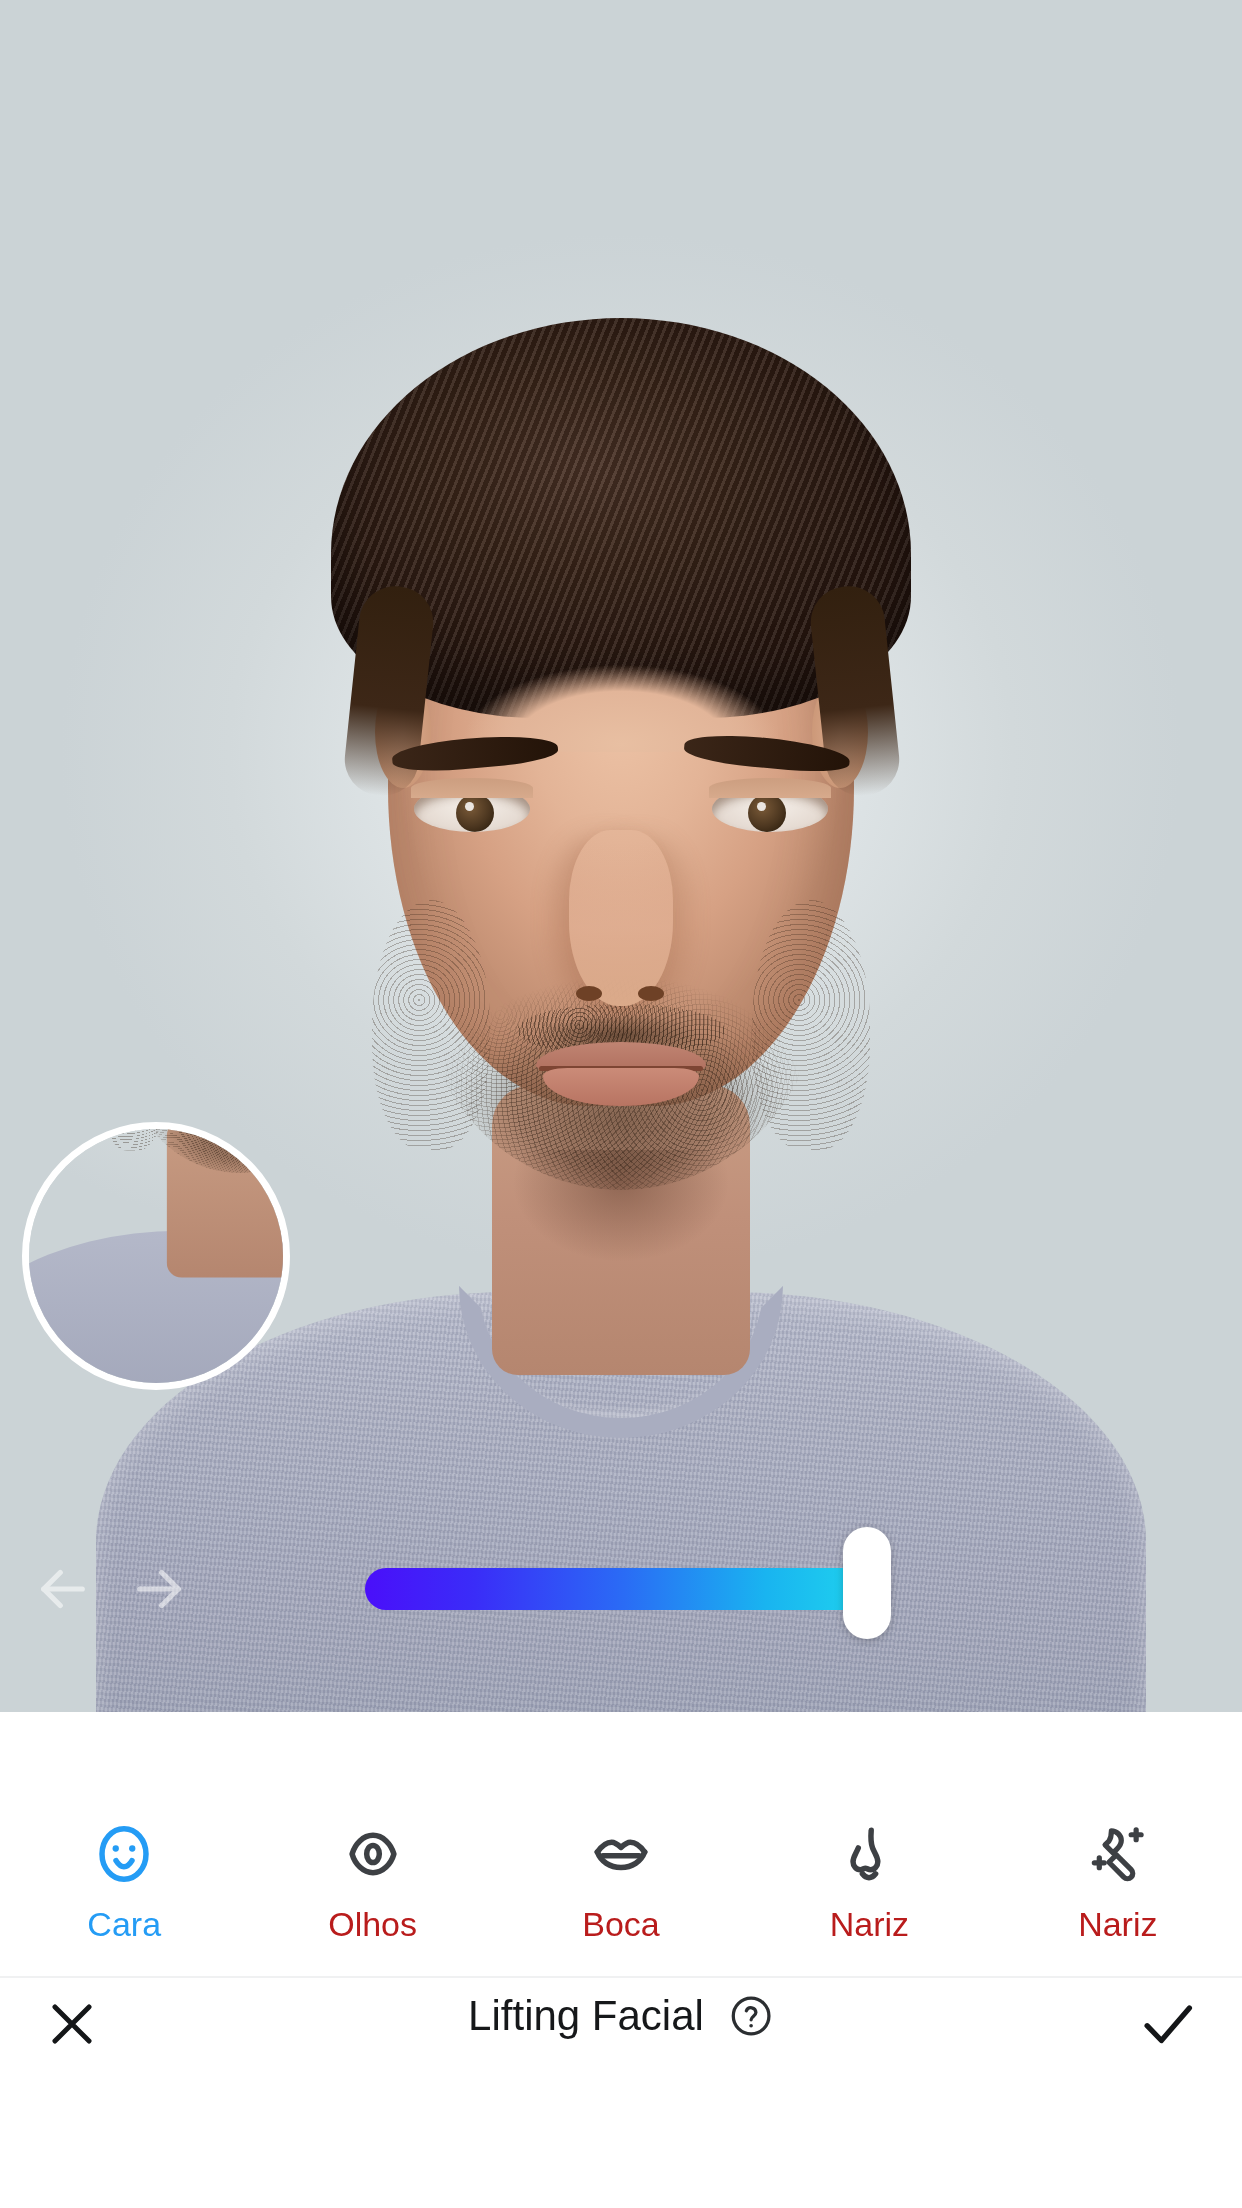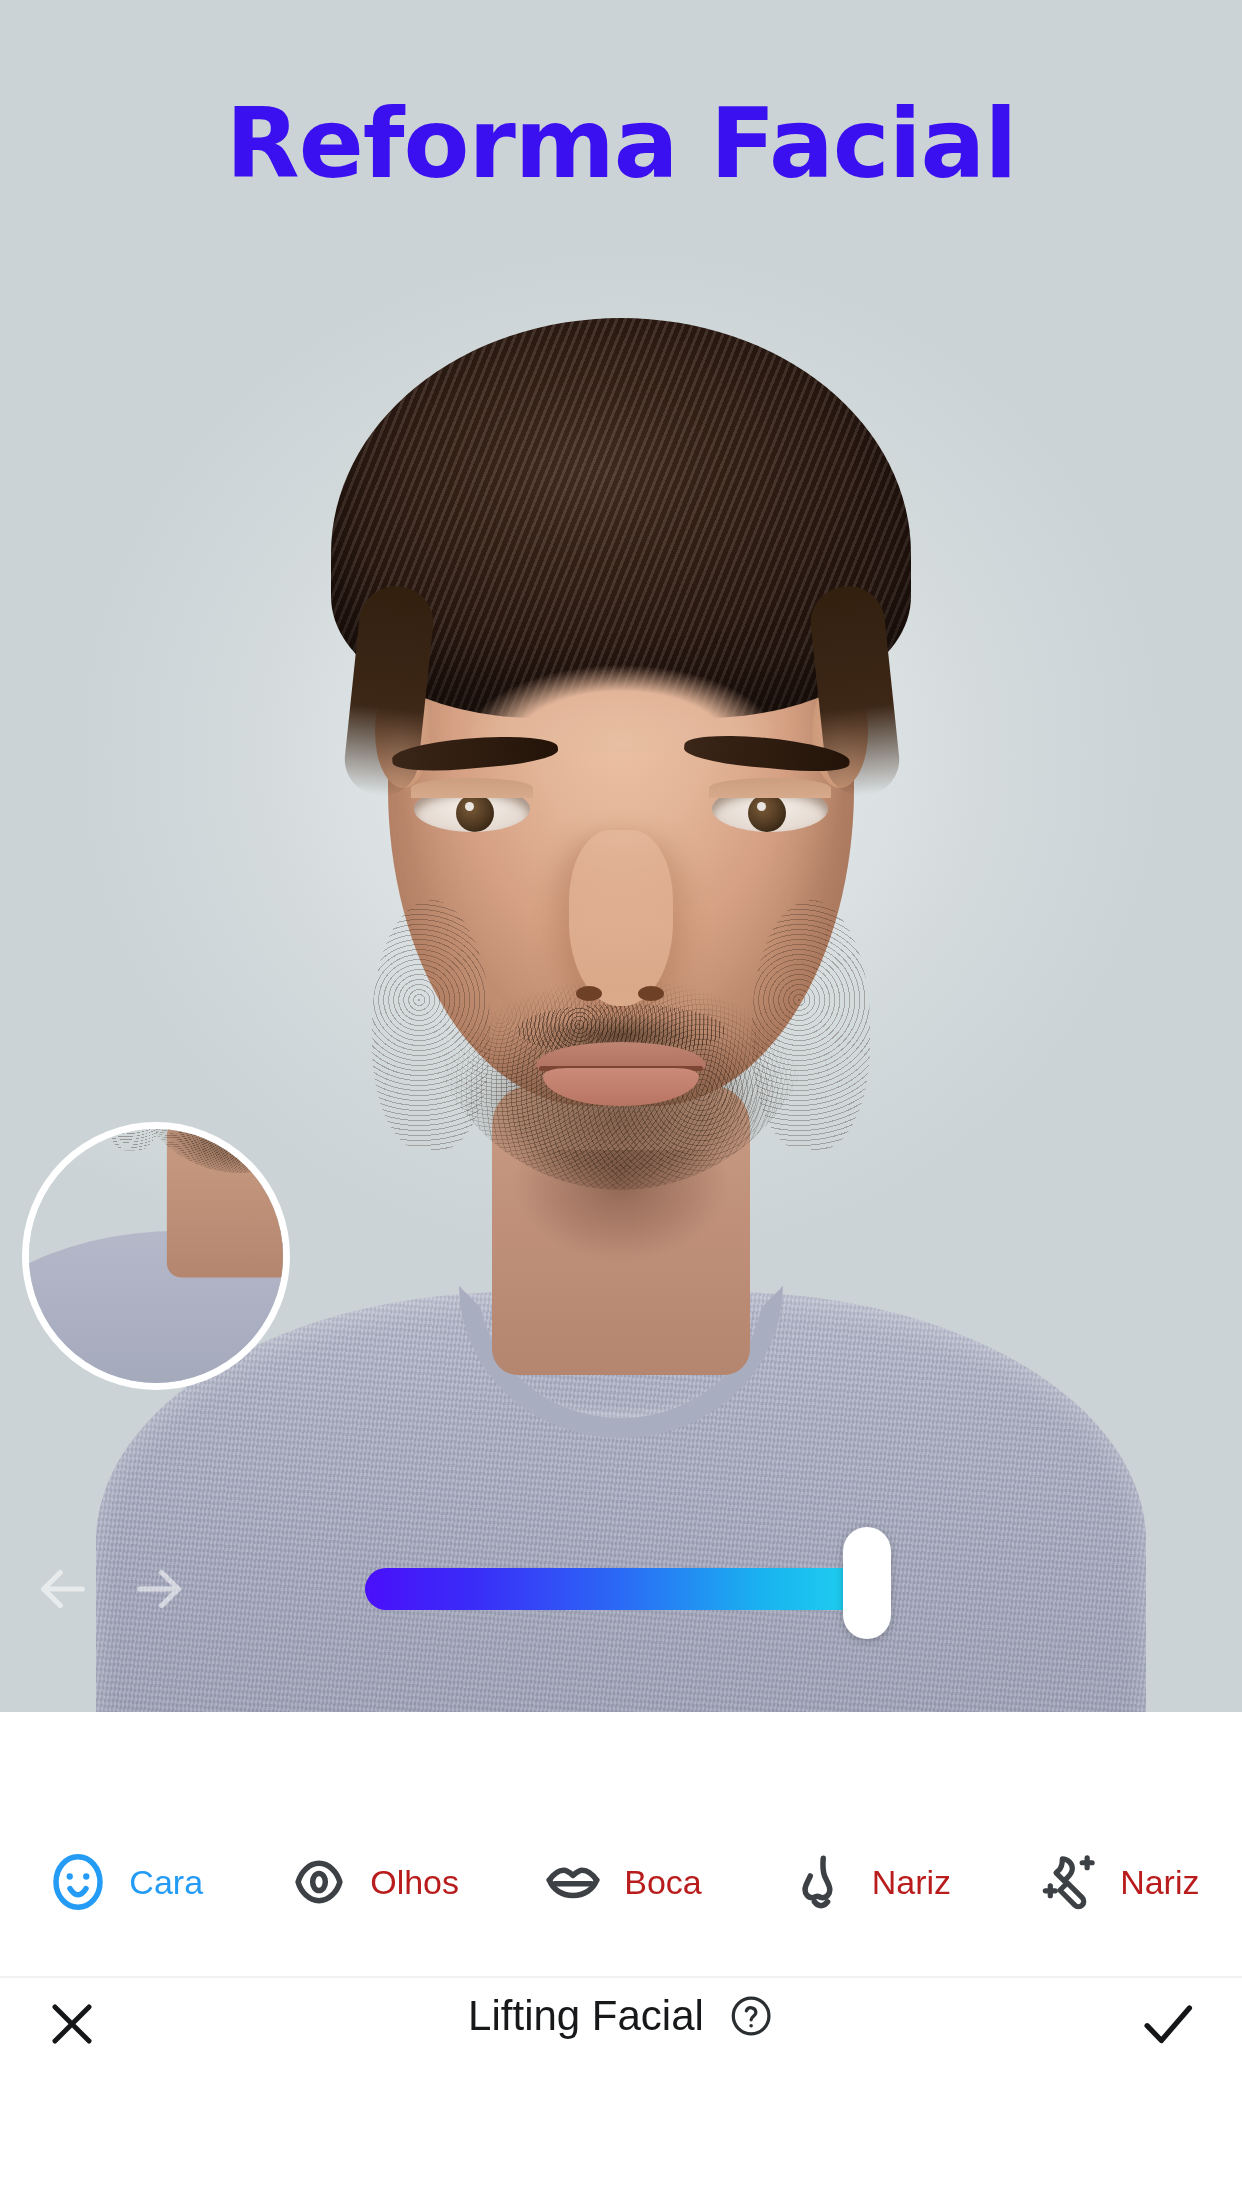--- a/index.html
+++ b/index.html
@@ -264,21 +264,21 @@
     background:#ffffff;
   }
 
   
   #tab-bar{
     position:absolute; left:0; top:0; width:1242px; height:264px;
     display:flex;
   }
   .tab{
     flex:1 1 0;
-    display:flex; 
+    display:flex; flex-direction:column;
     align-items:center; justify-content:center;
     gap:18px;
     padding-top:76px;
     cursor:pointer;
   }
   .tab-icon{ width:66px; height:66px; display:block; }
   .tab-label{
     font-size:34px;
     color:#b91c1c;
     font-family:"Liberation Sans", sans-serif;
@@ -348,21 +348,20 @@
     <div id="lid-l" class="lid"></div>
     <div id="lid-r" class="lid"></div>
     <div id="nose"></div>
     <div id="nostril-l" class="nostril"></div>
     <div id="nostril-r" class="nostril"></div>
     <div id="lip-top"></div>
     <div id="mouth-line"></div>
     <div id="lip-bottom"></div>
   </div>
 
-  <div id="title">Reforma Facial</div>
 
   <div id="thumbnail">
     <div id="thumb-scene">
       <div style="position:absolute;inset:0;background:radial-gradient(ellipse 560px 520px at 50% 44%,#e7eced 0%,#dde3e5 42%,#d2d9db 70%,#cbd3d6 100%);"></div>
       <div style="position:absolute;left:50%;top:1292px;transform:translateX(-50%);width:1050px;height:430px;border-radius:420px 420px 0 0/250px 250px 0 0;background:linear-gradient(180deg,#b4b8c9,#9ba0b4);"></div>
       <div style="position:absolute;left:50%;top:1085px;transform:translateX(-50%);width:258px;height:290px;background:linear-gradient(180deg,#c99d84,#b5866f);border-radius:40px 40px 26px 26px;"></div>
       <div style="position:absolute;left:50%;top:400px;transform:translateX(-50%);width:466px;height:706px;border-radius:50% 50% 44% 44%/56% 56% 46% 46%;background:radial-gradient(ellipse 230px 330px at 50% 44%,#edc3a6 0%,#e3b497 40%,#d6a184 72%,#c28f73 100%);box-shadow:inset -26px -10px 46px rgba(120,72,50,.30);"></div>
       <div style="position:absolute;left:372px;top:900px;width:118px;height:250px;background:repeating-radial-gradient(circle at 40% 40%,rgba(48,32,20,.34) 0 1px,rgba(48,32,20,0) 1px 5px);border-radius:50% 50% 42% 42%;"></div>
 
       <div style="position:absolute;left:50%;top:940px;transform:translateX(-50%);width:404px;height:250px;border-radius:28% 28% 50% 50%/16% 16% 84% 84%;background:repeating-radial-gradient(circle at 20% 30%,rgba(48,32,20,.40) 0 1px,rgba(48,32,20,0) 1px 4px),radial-gradient(ellipse 200px 140px at 50% 72%,rgba(58,40,26,.50) 0%,rgba(58,40,26,0) 86%);-webkit-mask-image:radial-gradient(ellipse 200px 130px at 50% 62%,#000 55%,transparent 92%);mask-image:radial-gradient(ellipse 200px 130px at 50% 62%,#000 55%,transparent 92%);"></div>

